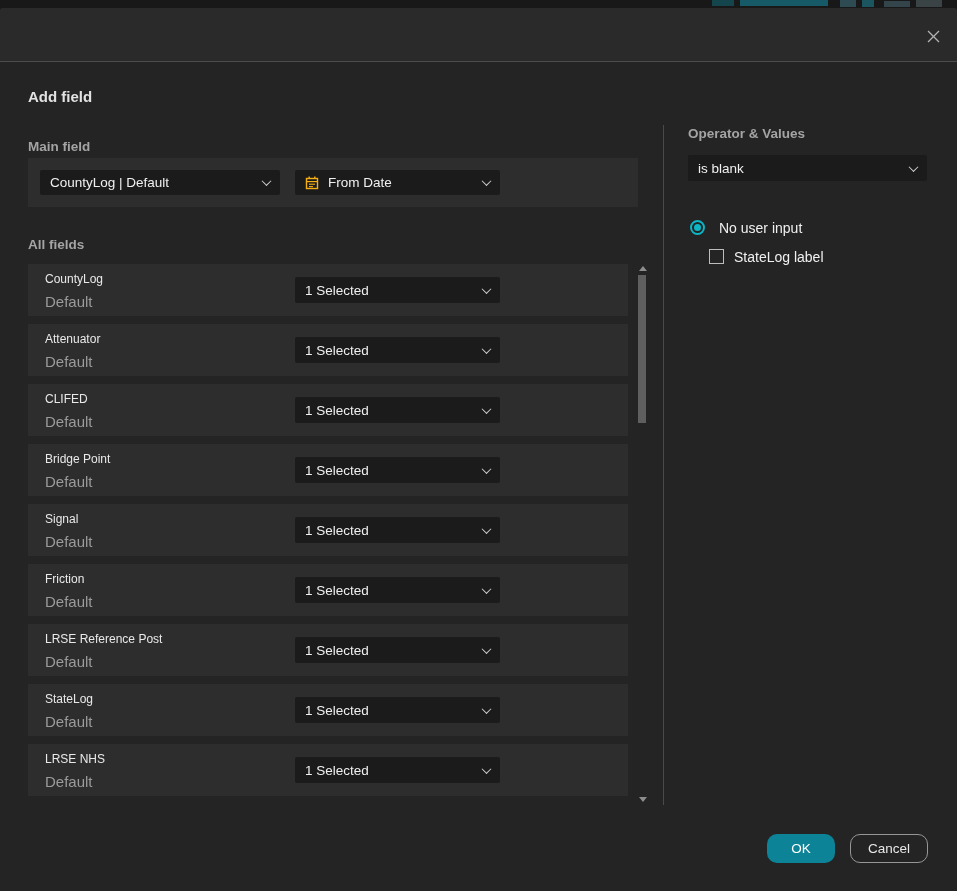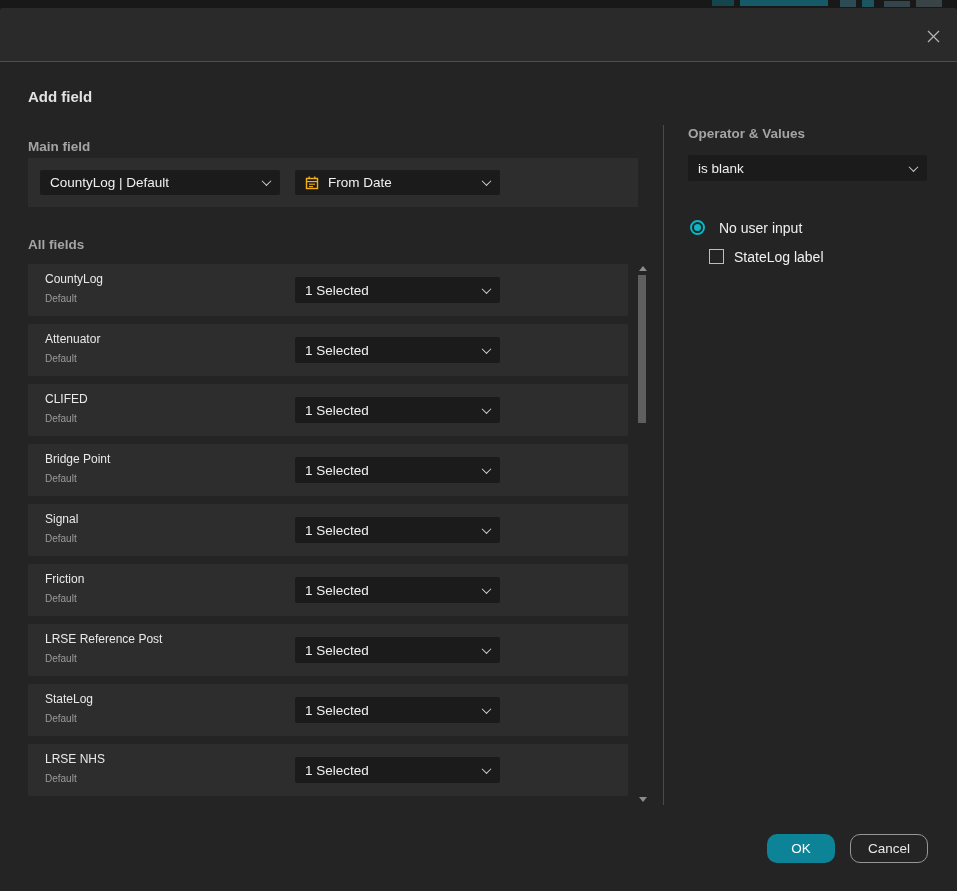--- a/index.html
+++ b/index.html
@@ -50,21 +50,21 @@
     width:7px; height:7px; flex:0 0 auto;
     border-right:1.5px solid #cfcfcf; border-bottom:1.5px solid #cfcfcf;
     transform:rotate(45deg) translate(-1px,-1px); margin-left:8px;
   }
   .cal-icon { margin-right:9px; flex:0 0 auto; display:inline-flex; }
 
   .row {
     position:absolute; left:28px; width:600px; height:52px; background:#2d2d2d;
   }
   .row-name { position:absolute; left:17px; top:8px;  font-size:12px;   color:#e9e9e9; }
-  .row-type { position:absolute; left:17px; top:29px; font-size:10px; color:#9b9b9b; }
+  .row-type { position:absolute; left:17px; top:29px; font-size:15px; color:#9b9b9b; }
   .row-dd   { left:267px; top:13px; width:205px; height:26px; }
 
   
   .sb-arrow-up, .sb-arrow-down { position:absolute; left:639px; width:0; height:0;
     border-left:4px solid transparent; border-right:4px solid transparent; cursor:pointer; }
   .sb-arrow-up   { top:258px; border-bottom:5px solid #8d8d8d; }
   .sb-arrow-down { top:789px; border-top:5px solid #8d8d8d; }
   .sb-thumb {
     position:absolute; left:638px; top:267px; width:8px; height:148px;
     background:#5f5f5f; cursor:grab;

